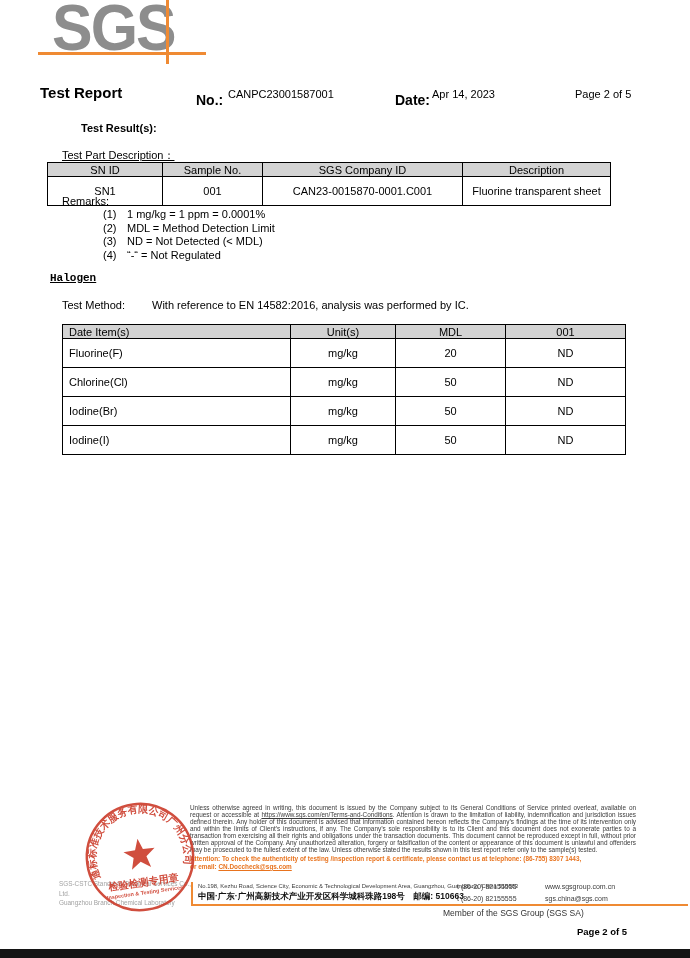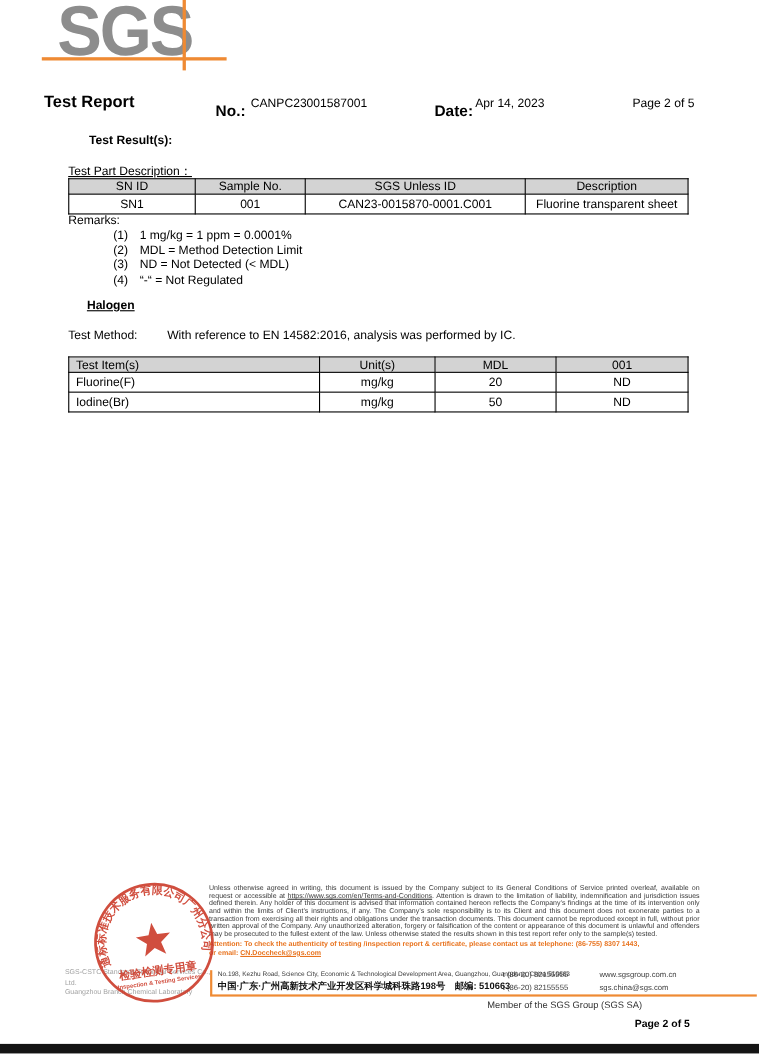--- a/index.html
+++ b/index.html
@@ -24,21 +24,21 @@
   .hdr-val  { font-size:11px; top:88px; }
 
   
   .h-bold { font-size:11px; font-weight:700; }
   .h-under { text-decoration:underline; }
   .txt { font-size:11px; }
 
   table.rpt { border-collapse:collapse; table-layout:fixed; }
   table.rpt th, table.rpt td {
     border:1px solid #000; font-size:11px; font-weight:400;
-    text-align:center; height:18px; line-height:12px; padding:0 4px;
+    text-align:center; height:29px; line-height:12px; padding:0 4px;
     overflow:hidden; white-space:nowrap;
   }
   table.rpt thead th { background:#d3d3d3; height:14px; }
   table.rpt .ta-l { text-align:left; padding-left:6px; }
 
   .remarks { left:103px; top:208px; }
   .remark-row { display:flex; font-size:11px; line-height:13.7px; }
   .remark-num { width:24px; flex:0 0 24px; }
 
   .para { font-size:11px; line-height:14.6px; }
@@ -83,32 +83,32 @@
   <div class="abs hdr-lbl" style="left:196px;">No.:</div>
   <div class="abs hdr-val" style="left:228px;">CANPC23001587001</div>
   <div class="abs hdr-lbl" style="left:395px;">Date:</div>
   <div class="abs hdr-val" style="left:432px;">Apr 14, 2023</div>
   <div class="abs hdr-val" style="left:575px;">Page 2 of 5</div>
 
   <div class="abs h-bold" style="left:62px; top:122px;margin-left:19px;">Test Result(s):</div>
 
   <div class="abs txt h-under" style="left:62px; top:148px;">Test Part Description：</div>
 
-  <table class="rpt abs" style="left:62px; top:162px; width:563px;">
+  <table class="rpt abs" style="left:47px; top:162px; width:563px;">
     <colgroup>
         <col style="width:115px">
         <col style="width:100px">
         <col style="width:200px">
         <col style="width:148px">
       </colgroup>
     <thead>
         <tr>
           <th>SN ID</th>
           <th>Sample No.</th>
-          <th>SGS Unless ID</th>
+          <th>SGS Company ID</th>
           <th>Description</th>
         </tr>
       </thead>
     <tbody>
         <tr>
           <td>SN1</td>
           <td>001</td>
           <td>CAN23-0015870-0001.C001</td>
           <td>Fluorine transparent sheet</td>
         </tr>
@@ -128,49 +128,61 @@
       <div class="remark-row">
         <span class="remark-num">(3)</span>
         <span>ND = Not Detected (&lt; MDL)</span>
       </div>
       <div class="remark-row">
         <span class="remark-num">(4)</span>
         <span>“-“ = Not Regulated</span>
       </div>
     </div>
 
-  <div class="abs h-bold h-under" style="left:79px; top:272px;">Halogen</div>
+  <div class="abs h-bold h-under" style="left:50px; top:272px;font-family:Liberation Mono, monospace;">Halogen</div>
 
   <div class="abs txt" style="left:62px; top:299px;">Test Method:</div>
   <div class="abs txt" style="left:152px; top:299px;">With reference to EN 14582:2016, analysis was performed by IC.</div>
 
   <table class="rpt abs" style="left:62px; top:324px; width:563px;">
     <colgroup>
         <col style="width:228px">
         <col style="width:105px">
         <col style="width:110px">
         <col style="width:120px">
       </colgroup>
     <thead>
         <tr>
-          <th class="ta-l">Test Item(s)</th>
+          <th class="ta-l">Date Item(s)</th>
           <th>Unit(s)</th>
           <th>MDL</th>
           <th>001</th>
         </tr>
       </thead>
     <tbody>
         <tr>
           <td class="ta-l">Fluorine(F)</td>
           <td>mg/kg</td>
           <td>20</td>
           <td>ND</td>
         </tr>
         <tr>
+          <td class="ta-l">Chlorine(Cl)</td>
+          <td>mg/kg</td>
+          <td>50</td>
+          <td>ND</td>
+        </tr>
+        <tr>
           <td class="ta-l">Iodine(Br)</td>
+          <td>mg/kg</td>
+          <td>50</td>
+          <td>ND</td>
+        </tr>
+        <tr>
+          <td class="ta-l">Iodine(I)</td>
           <td>mg/kg</td>
           <td>50</td>
           <td>ND</td>
         </tr>
       </tbody>
   </table>
 
 
   <div class="abs legal-block">
     <span>Unless otherwise agreed in writing, this document is issued by the Company subject to its General Conditions of Service printed overleaf, available on request or accessible at </span><span class="legal-link">https://www.sgs.com/en/Terms-and-Conditions</span><span>. Attention is drawn to the limitation of liability, indemnification and jurisdiction issues defined therein. Any holder of this document is advised that information contained hereon reflects the Company’s findings at the time of its intervention only and within the limits of Client’s instructions, if any. The Company’s sole responsibility is to its Client and this document does not exonerate parties to a transaction from exercising all their rights and obligations under the transaction documents. This document cannot be reproduced except in full, without prior written approval of the Company. Any unauthorized alteration, forgery or falsification of the content or appearance of this document is unlawful and offenders may be prosecuted to the fullest extent of the law. Unless otherwise stated the results shown in this test report refer only to the sample(s) tested.</span>

